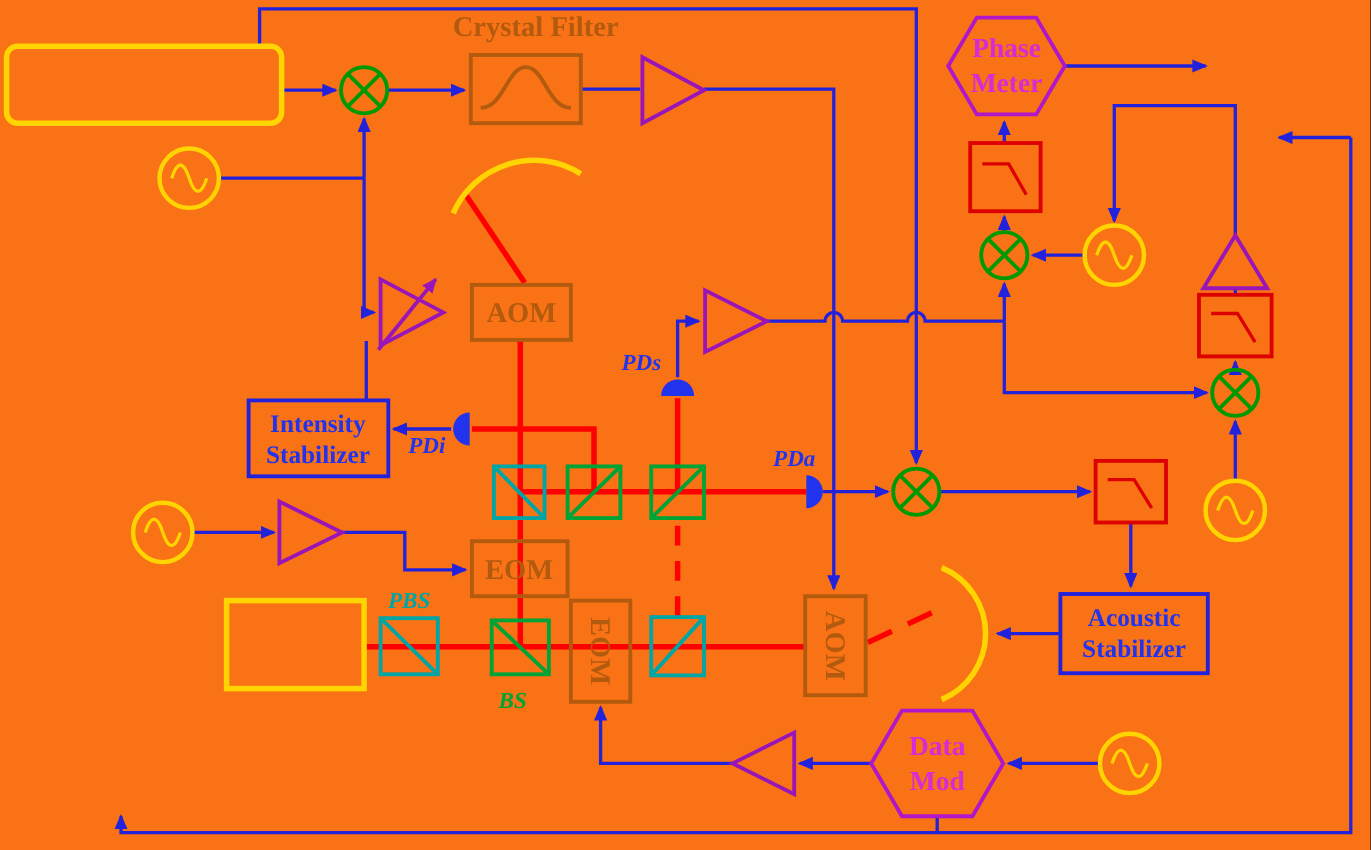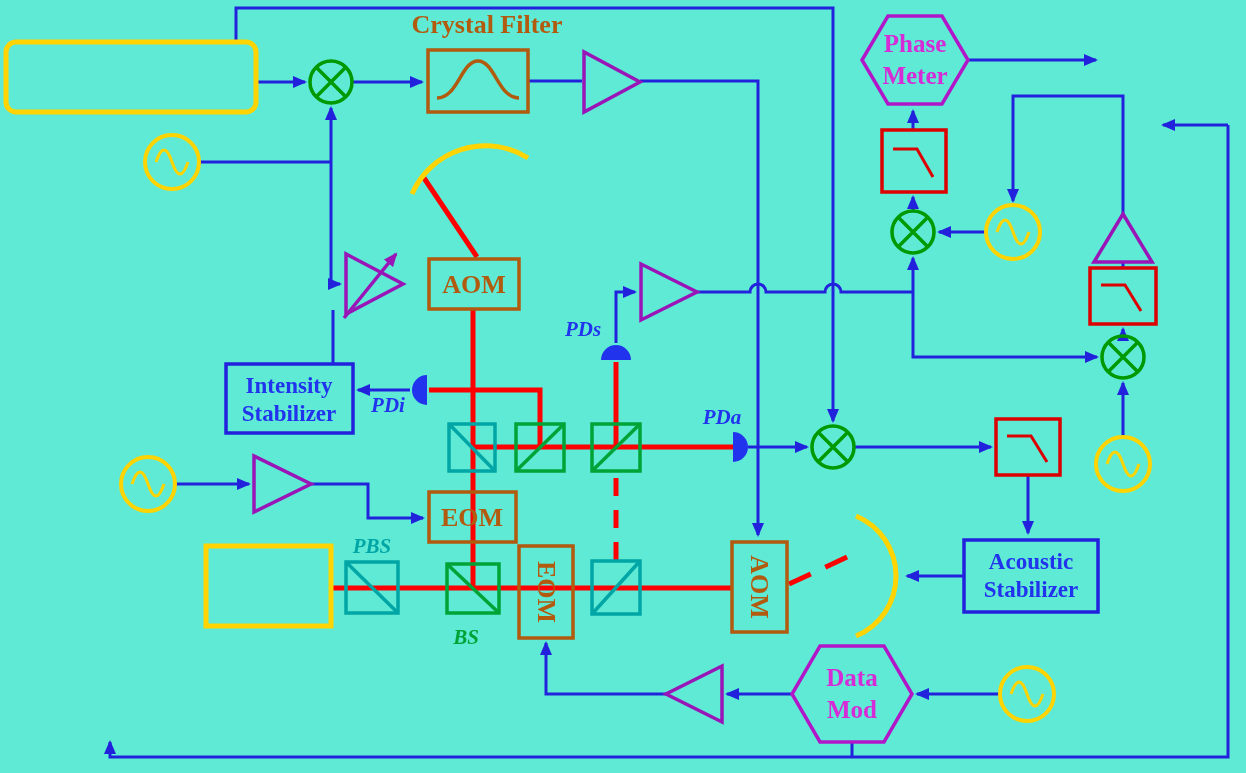--- a/index.html
+++ b/index.html
@@ -1,16 +1,16 @@
 <!DOCTYPE html>
 <html><head>
 <meta charset="utf-8">
 <style>
   html,body{margin:0;padding:0;background:#000;}
-  .stage{position:relative;width:1246px;height:773px;background:#5eead4;overflow:hidden;}
+  .stage{position:relative;width:1246px;height:773px;background:#f97316;overflow:hidden;}
   svg{display:block;}
   text{font-family:"Liberation Serif","DejaVu Serif",serif;}
   .wire{stroke:#2222dd;stroke-width:3;fill:none;}
   .beam{stroke:#ff0000;stroke-width:5;fill:none;}
   .mirror{stroke:#ffd400;stroke-width:5;fill:none;}
   .laser{stroke:#ffd400;stroke-width:5;fill:none;}
   .osc{stroke:#ffd400;stroke-width:4;fill:none;}
   .oscwave{stroke:#ffd400;stroke-width:3;fill:none;}
   .mixer{stroke:#009900;stroke-width:3.5;fill:none;}
   .brownbox{stroke:#b25a0e;stroke-width:3.5;fill:none;}

